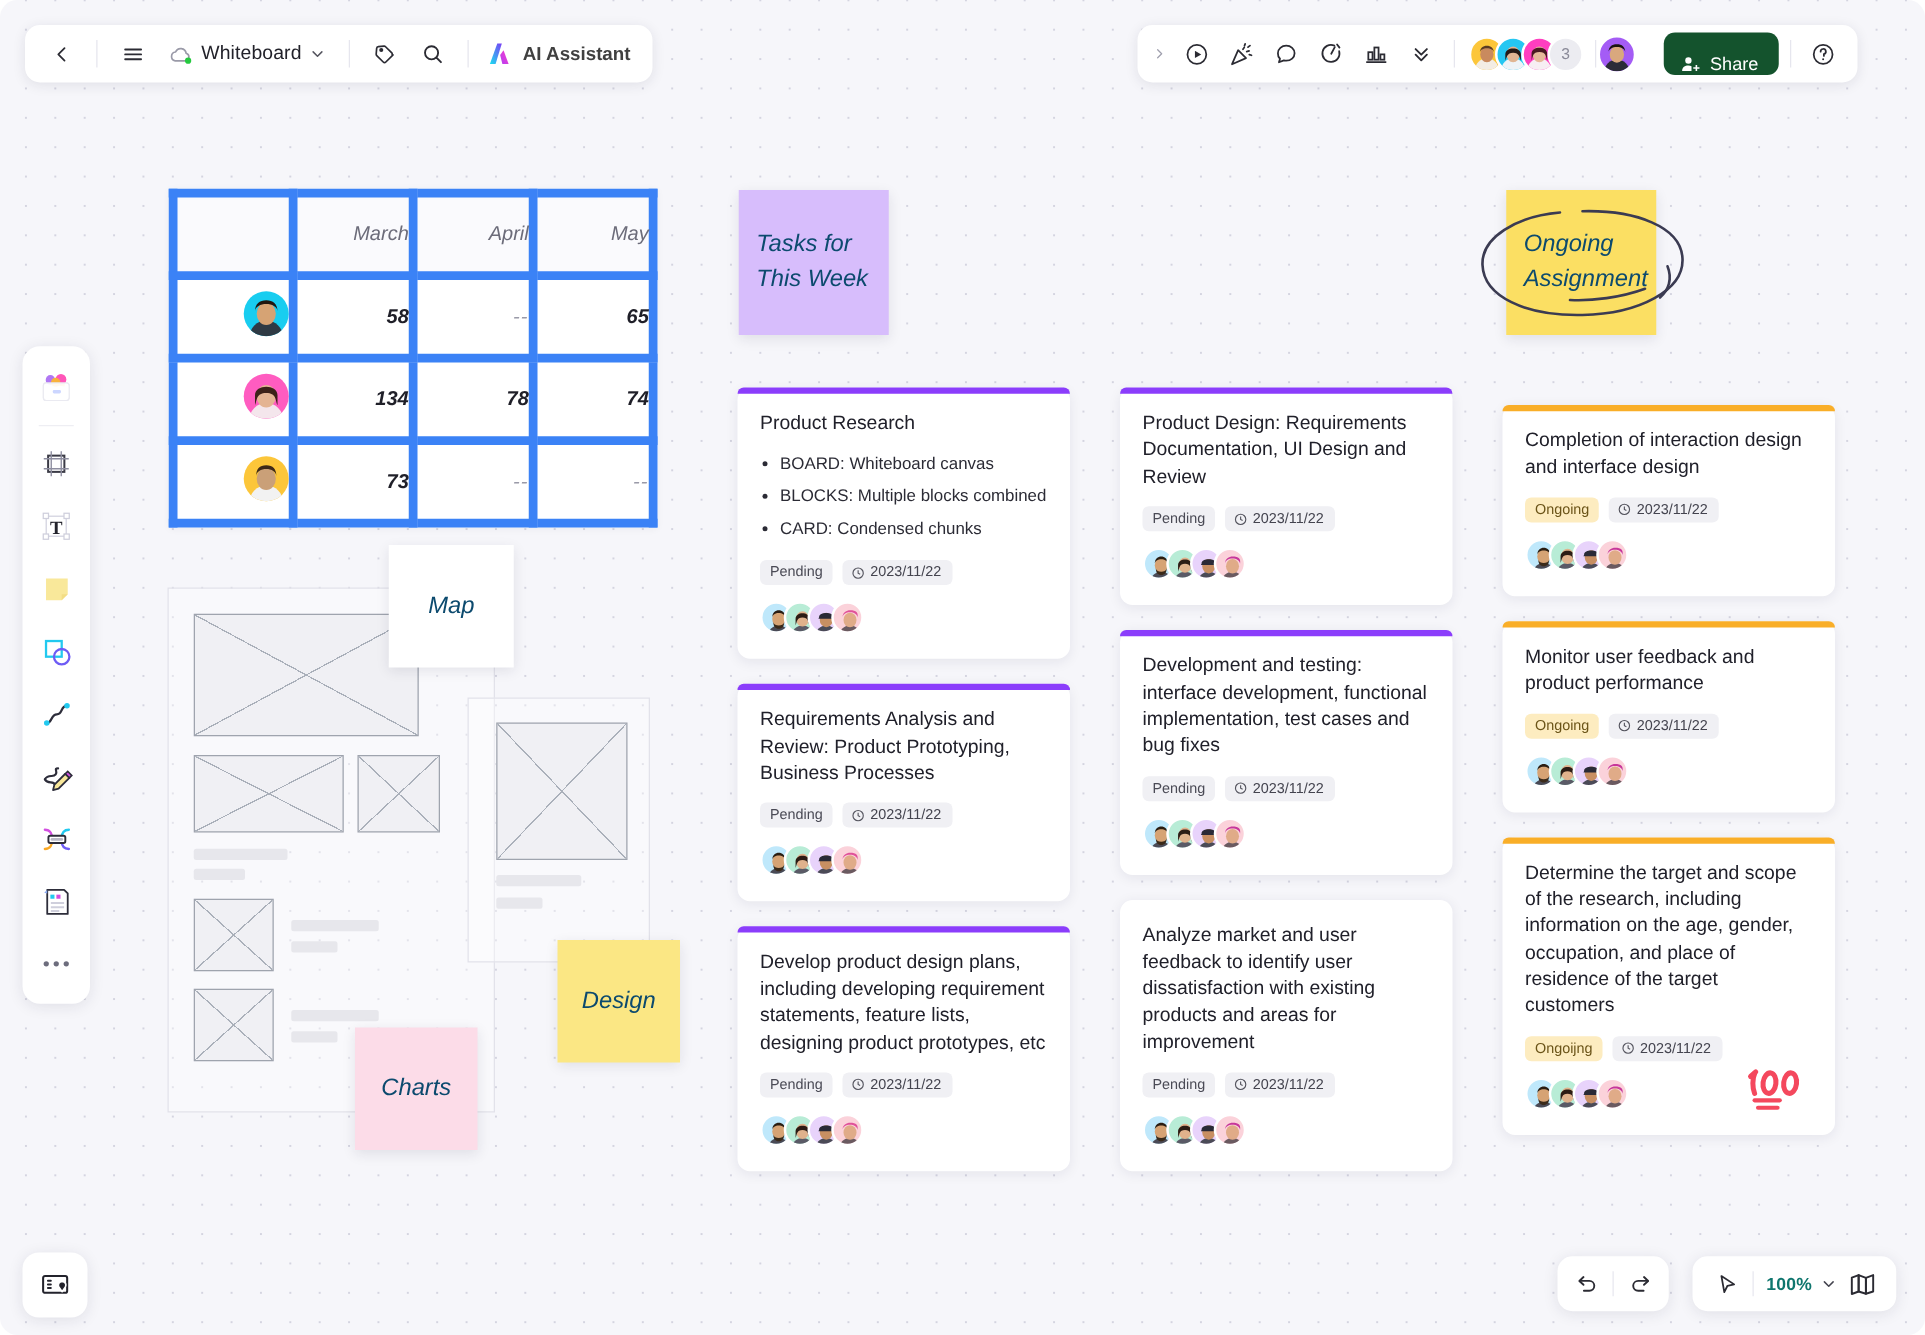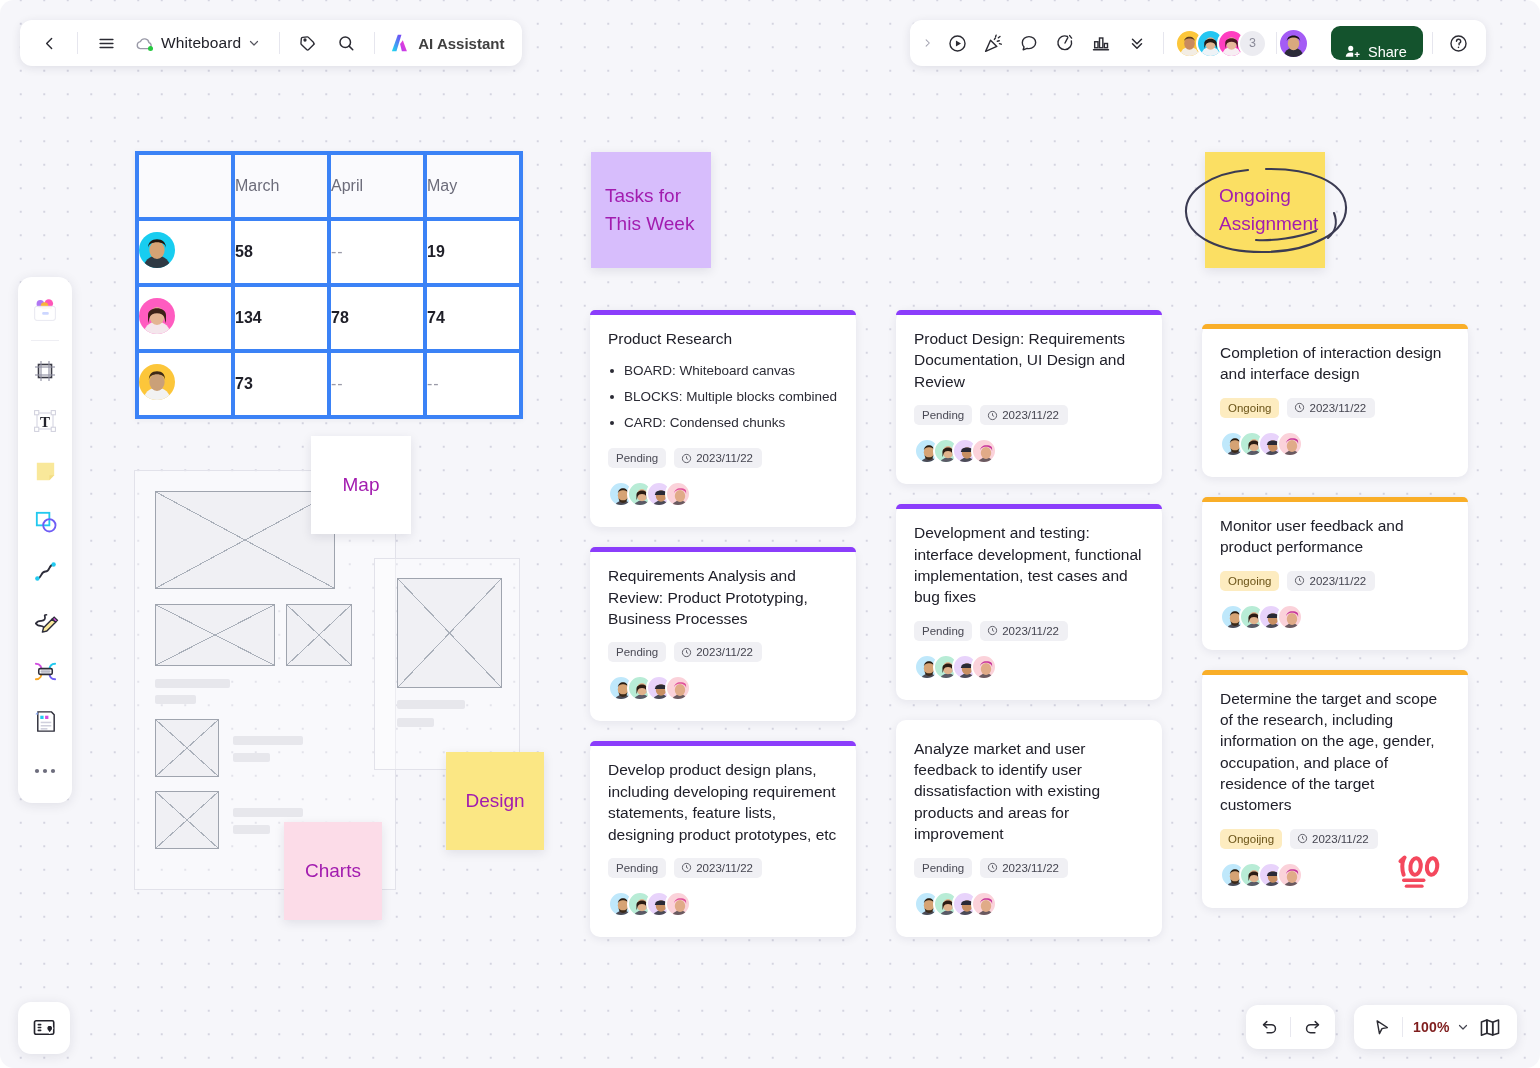--- a/index.html
+++ b/index.html
@@ -131,36 +131,36 @@
     display: flex; align-items: center;
   }
   #undo-group { left: 1246px; padding: 0 6px; }
   #zoom-group { left: 1354px; padding: 0 10px; }
   .ctl-btn {
     width: 34px; height: 34px; display: flex; align-items: center; justify-content: center;
     border-radius: 8px; cursor: pointer; color: #2b2b33;
   }
   .ctl-sep { width: 1px; height: 20px; background: #e8e8ef; margin: 0 4px; }
   #zoom-value {
-    font-size: 14px; color: #7f1d1d; font-weight: bold;
+    font-size: 14px; color: #0f766e; font-weight: bold;
     padding: 0 3px 0 6px; cursor: pointer; letter-spacing: .2px;
   }
 
   
   #data-table {
     position: absolute; left: 135px; top: 151px;
     border-collapse: collapse;
     background: #fff;
     box-shadow: 0 1px 6px rgba(30,30,60,.05);
   }
   #data-table th, #data-table td {
-    border: 4px solid #3b82f6;
+    border: 7px solid #3b82f6;
     width: 96px; height: 66px;
-    text-align: left; vertical-align: middle;
-    font-size: 16px; color: #2a2a33; font-weight: normal;
+    text-align: right; vertical-align: middle;
+    font-size: 16px; color: #2a2a33; font-weight: normal; font-style: italic;
   }
   #data-table th { background: #fafafd; color: #6c6c7a; font-size: 16px; }
   #data-table thead th:first-child { width: 96px; background:#fafafd; }
   #data-table td.numcell { font-weight: bold; color: #1f1f28; }
   #data-table td.dash { color: #9a9aa8; font-weight: normal; letter-spacing: 1px;}
   .row-av {
     width: 36px; height: 36px; border-radius: 50%;
     display: inline-block; position: relative; overflow: hidden;
   }
 
@@ -191,24 +191,25 @@
     background-image:
       linear-gradient(to bottom right, transparent calc(50% - .5px), #aab0ba calc(50% - .5px), #aab0ba calc(50% + .5px), transparent calc(50% + .5px));
   }
   .wf-line { position: absolute; background: #e7e7ec; border-radius: 2px; height: 9px; }
 
   
   .sticky {
     position: absolute;
     display: flex; align-items: center;
     padding: 0 22px;
-    font-size: 19px; color: #a21caf;
+    font-size: 19px; color: #0c4a6e;
     box-shadow: 0 3px 10px rgba(30,30,60,.10);
     cursor: pointer;
     line-height: 1.45;
+    font-style: italic;
   }
   #note-tasks {
     left: 591px; top: 152px; width: 120px; height: 116px;
     background: #d7bdfc; font-size: 19px; padding: 0 0 0 14px;
   }
   #note-ongoing {
     left: 1205px; top: 152px; width: 120px; height: 116px;
     background: #fbdf63; padding: 0 0 0 14px;
   }
   #note-map {
@@ -630,21 +631,21 @@
           <span class="row-av" style="background:#18cdf0;">
             <svg viewBox="0 0 40 40" width="36" height="36">
                 <circle cx="20" cy="41" r="15" fill="#2f3a44"></circle>
                 <ellipse cx="20" cy="20" rx="8.5" ry="10" fill="#d6a374"></ellipse>
                 <path d="M10 18c0-9 20-9 20 0 0-7-4-10-10-10s-10 3-10 10z" fill="#20160f"></path>
               </svg>
           </span>
         </td>
         <td class="numcell">58</td>
         <td class="dash">--</td>
-        <td class="numcell">19</td>
+        <td class="numcell">65</td>
       </tr>
       <tr>
         <td>
           <span class="row-av" style="background:#ff5cc0;">
             <svg viewBox="0 0 40 40" width="36" height="36">
                 <circle cx="20" cy="41" r="15" fill="#f4e6ec"></circle>
                 <ellipse cx="20" cy="20" rx="8.5" ry="10" fill="#e4b493"></ellipse>
                 <path d="M10 19c0-10 20-10 20 0v9c-2-5-1-11-10-11s-8 6-10 11z" fill="#3d2118"></path>
               </svg>
           </span>

